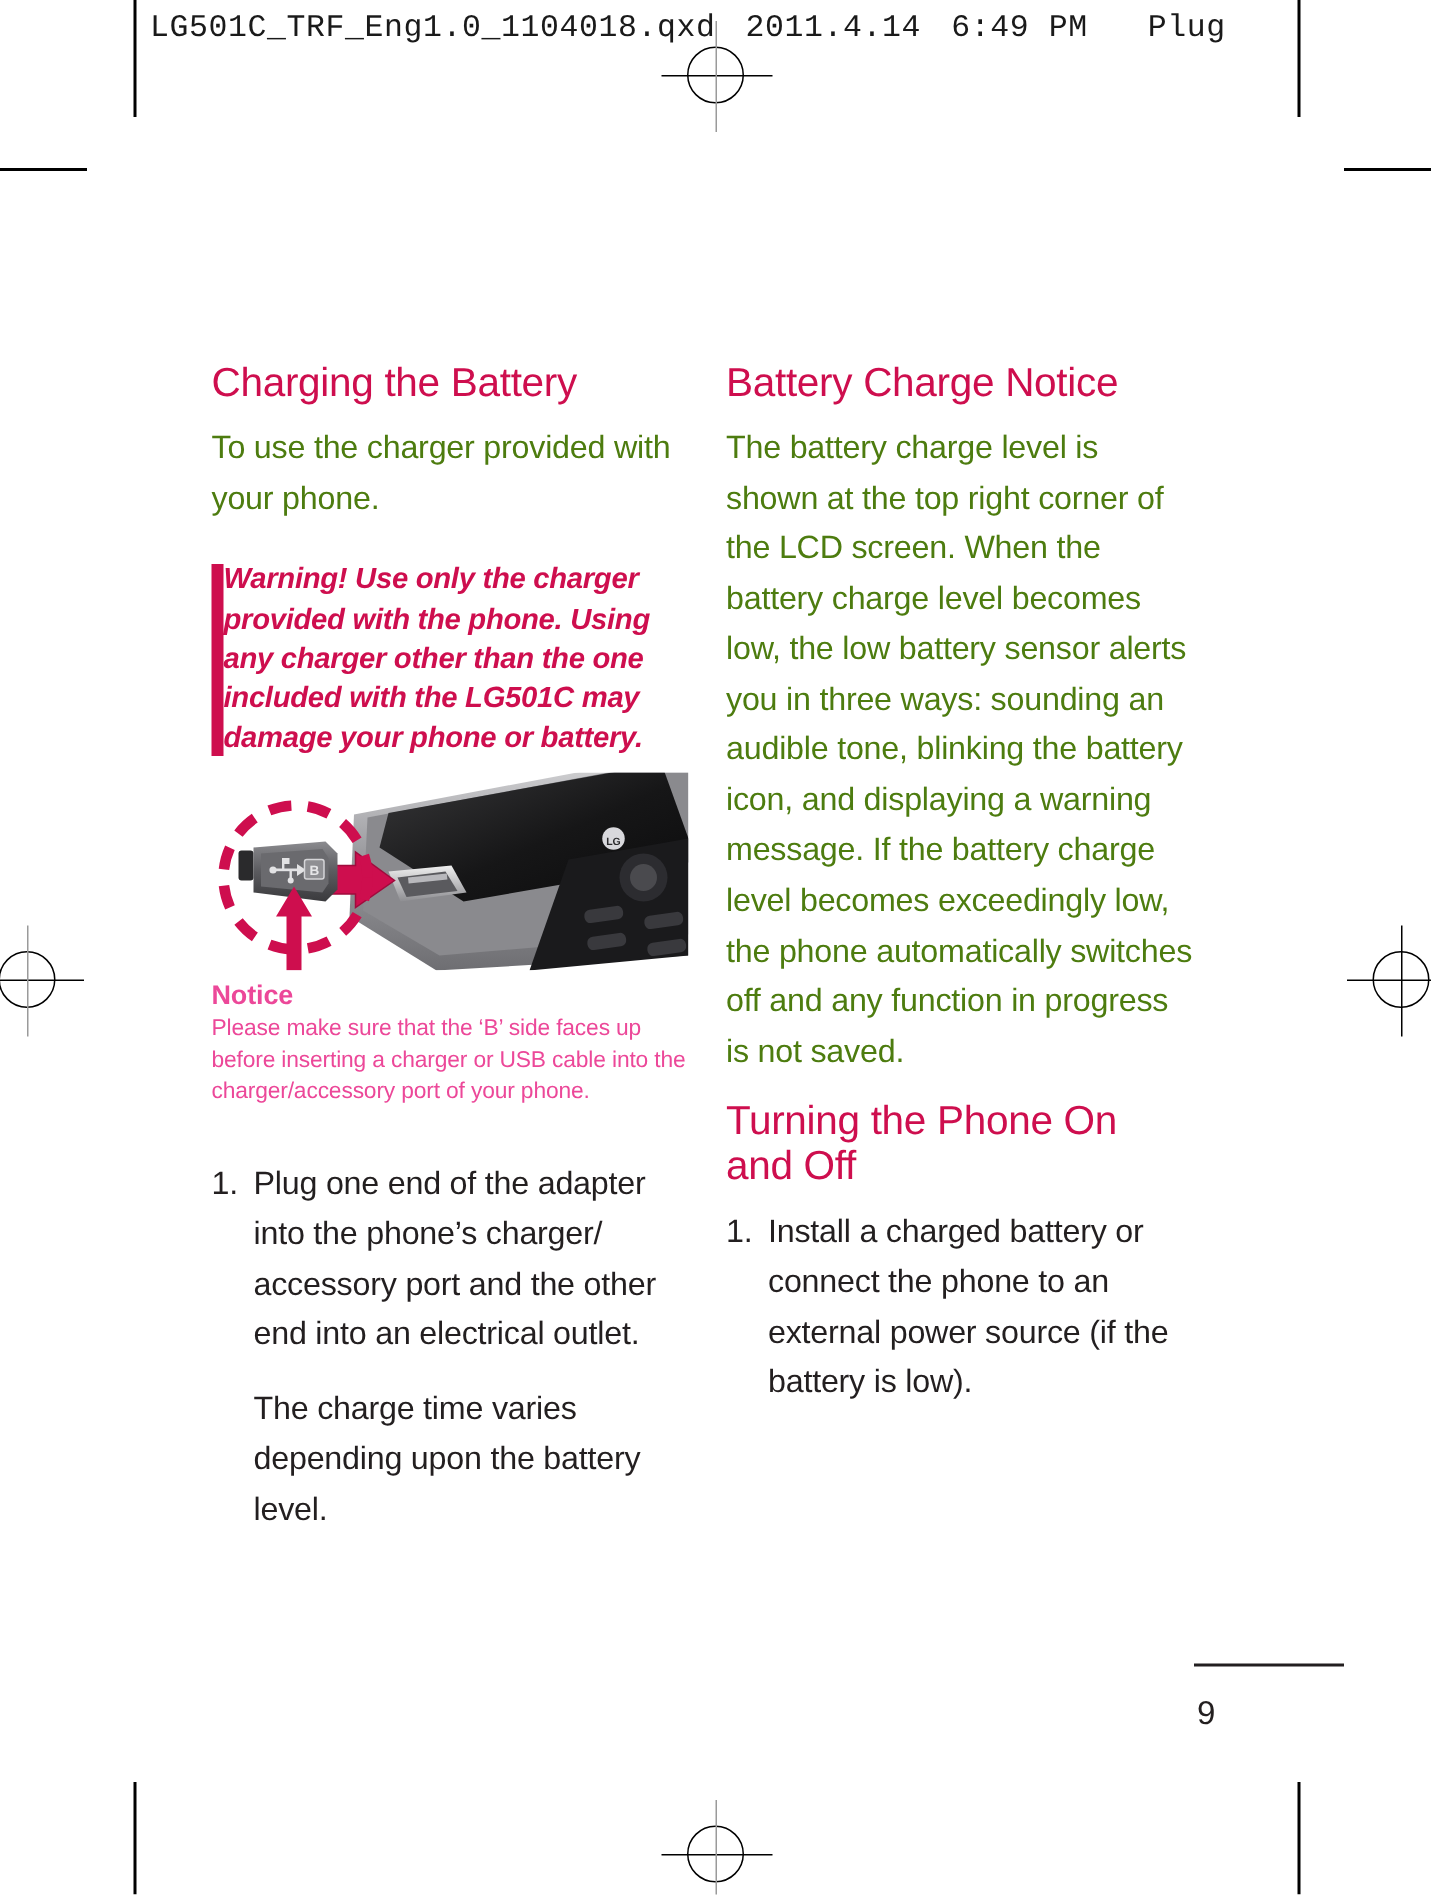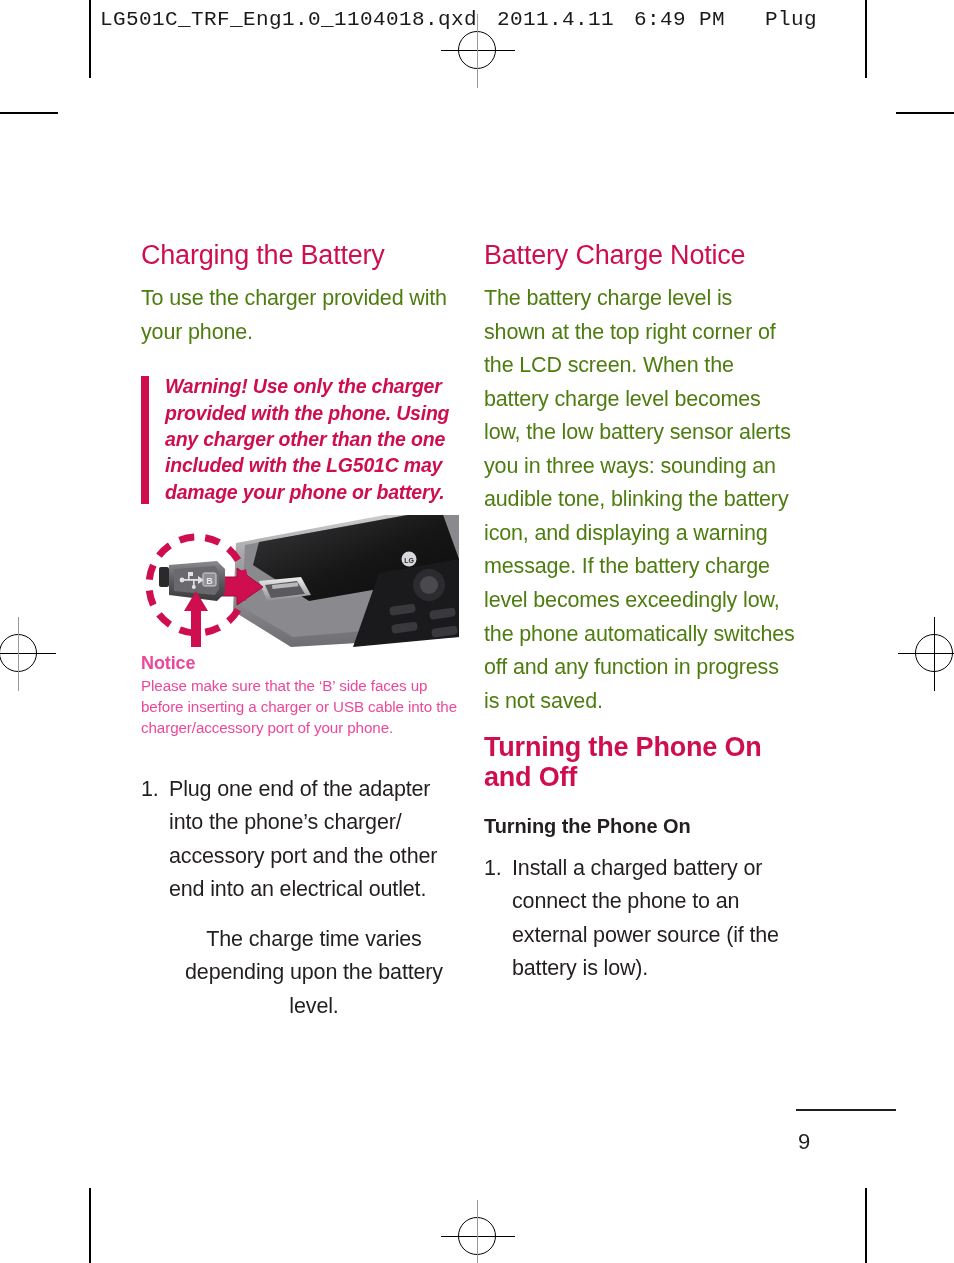--- a/index.html
+++ b/index.html
@@ -111,21 +111,21 @@
     font-size: 21.5px;
     line-height: 1.56;
     color: #4d7c0f;
     letter-spacing: -0.15px;
   }
 
   
   .warning {
     position: relative;
     margin: 24px 0 10px 0;
-    padding-left: 24px;
+    padding-left: 8px;
   }
   .warning .bar {
     position: absolute;
     left: 0; top: 3px;
     width: 8px;
     height: 128px;
     background: #ce0e4e;
   }
   .warning p {
     margin: 0;
@@ -178,21 +178,20 @@
   }
   ol.steps > li .num {
     position: absolute;
     left: 0; top: 0;
   }
   .step-extra {
     margin: 16px 0 0 0;
     font-size: 21.5px;
     line-height: 1.56;
     letter-spacing: -0.15px;
-    text-align: center;
   }
 
   .spacer-lg { height: 34px; }
 
   
   .folio {
     position: absolute;
     right: 58px;
     bottom: 108px;
     text-align: right;
@@ -208,21 +207,21 @@
     font-size: 22px;
     color: #231f20;
     display: block;
     text-align: left;
     padding-left: 42px;
   }
 </style>
 </head>
 <body>
 
-<div class="slug-line"><span>LG501C_TRF_Eng1.0_1104018.qxd</span><span class="slug-gap"></span><span>2011.4.11</span><span class="slug-gap"></span><span>6:49 PM</span><span class="slug-gap"></span><span class="slug-gap"></span><span>Plug</span></div>
+<div class="slug-line"><span>LG501C_TRF_Eng1.0_1104018.qxd</span><span class="slug-gap"></span><span>2011.4.14</span><span class="slug-gap"></span><span>6:49 PM</span><span class="slug-gap"></span><span class="slug-gap"></span><span>Plug</span></div>
 
 <div class="crop crop-v rule-tl"></div>
 <div class="crop crop-v rule-tr"></div>
 <div class="crop crop-v rule-bl"></div>
 <div class="crop crop-v rule-br"></div>
 <div class="crop crop-h mark-tl-h"></div>
 <div class="crop crop-h mark-tr-h"></div>
 
 <div class="reg reg-top">
   <div class="ring"></div>
@@ -349,23 +348,22 @@
 
     <p class="step-extra" style="padding-left:28px;">The charge time varies depending upon the battery level.</p>
   </div>
 
   <div class="col col-right">
 
     <h1 class="section-title">Battery Charge Notice</h1>
 
     <p class="body">The battery charge level is shown at the top right corner of the LCD screen. When the battery charge level becomes low, the low battery sensor alerts you in three ways: sounding an audible tone, blinking the battery icon, and displaying a warning message. If the battery charge level becomes exceedingly low, the phone automatically switches off and any function in progress is not saved.</p>
 
-    <h1 class="section-title" style="margin-top:12px;font-weight:bold;">Turning the Phone On and Off</h1>
-
-    <h2 class="sub-title" style="margin-top:22px;">Turning the Phone On</h2>
+    <h1 class="section-title" style="margin-top:12px;">Turning the Phone On and Off</h1>
+
 
     <ol class="steps">
       <li>
         <span class="num">1.</span>
         <span>Install a charged battery or connect the phone to an external power source (if the battery is low).</span>
       </li>
     </ol>
   </div>
 
   <div class="folio">

